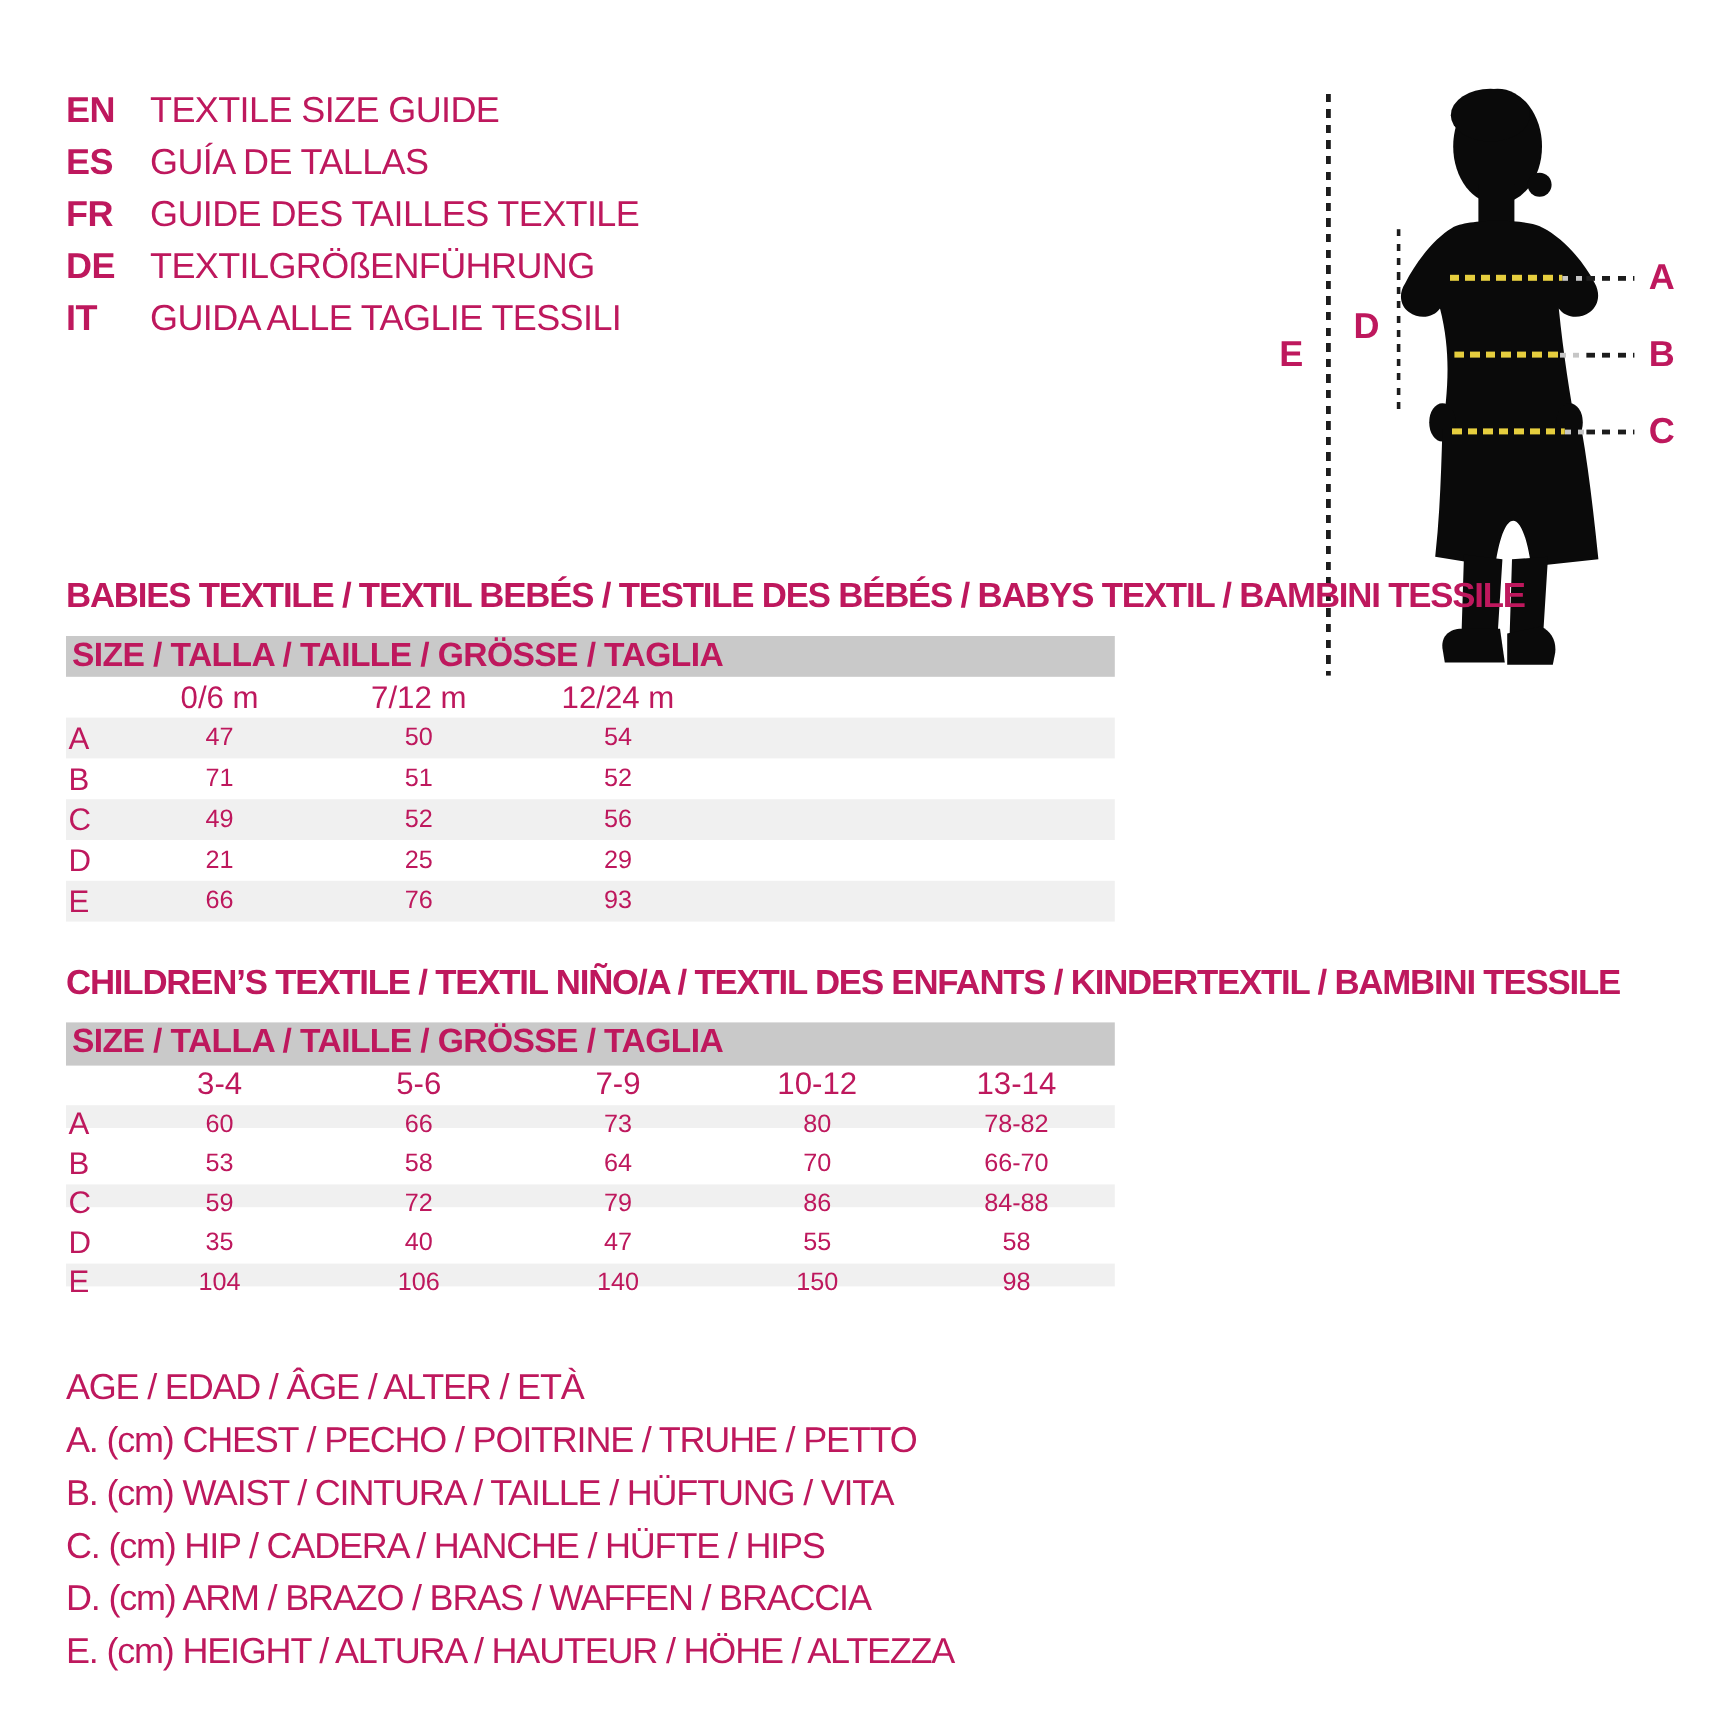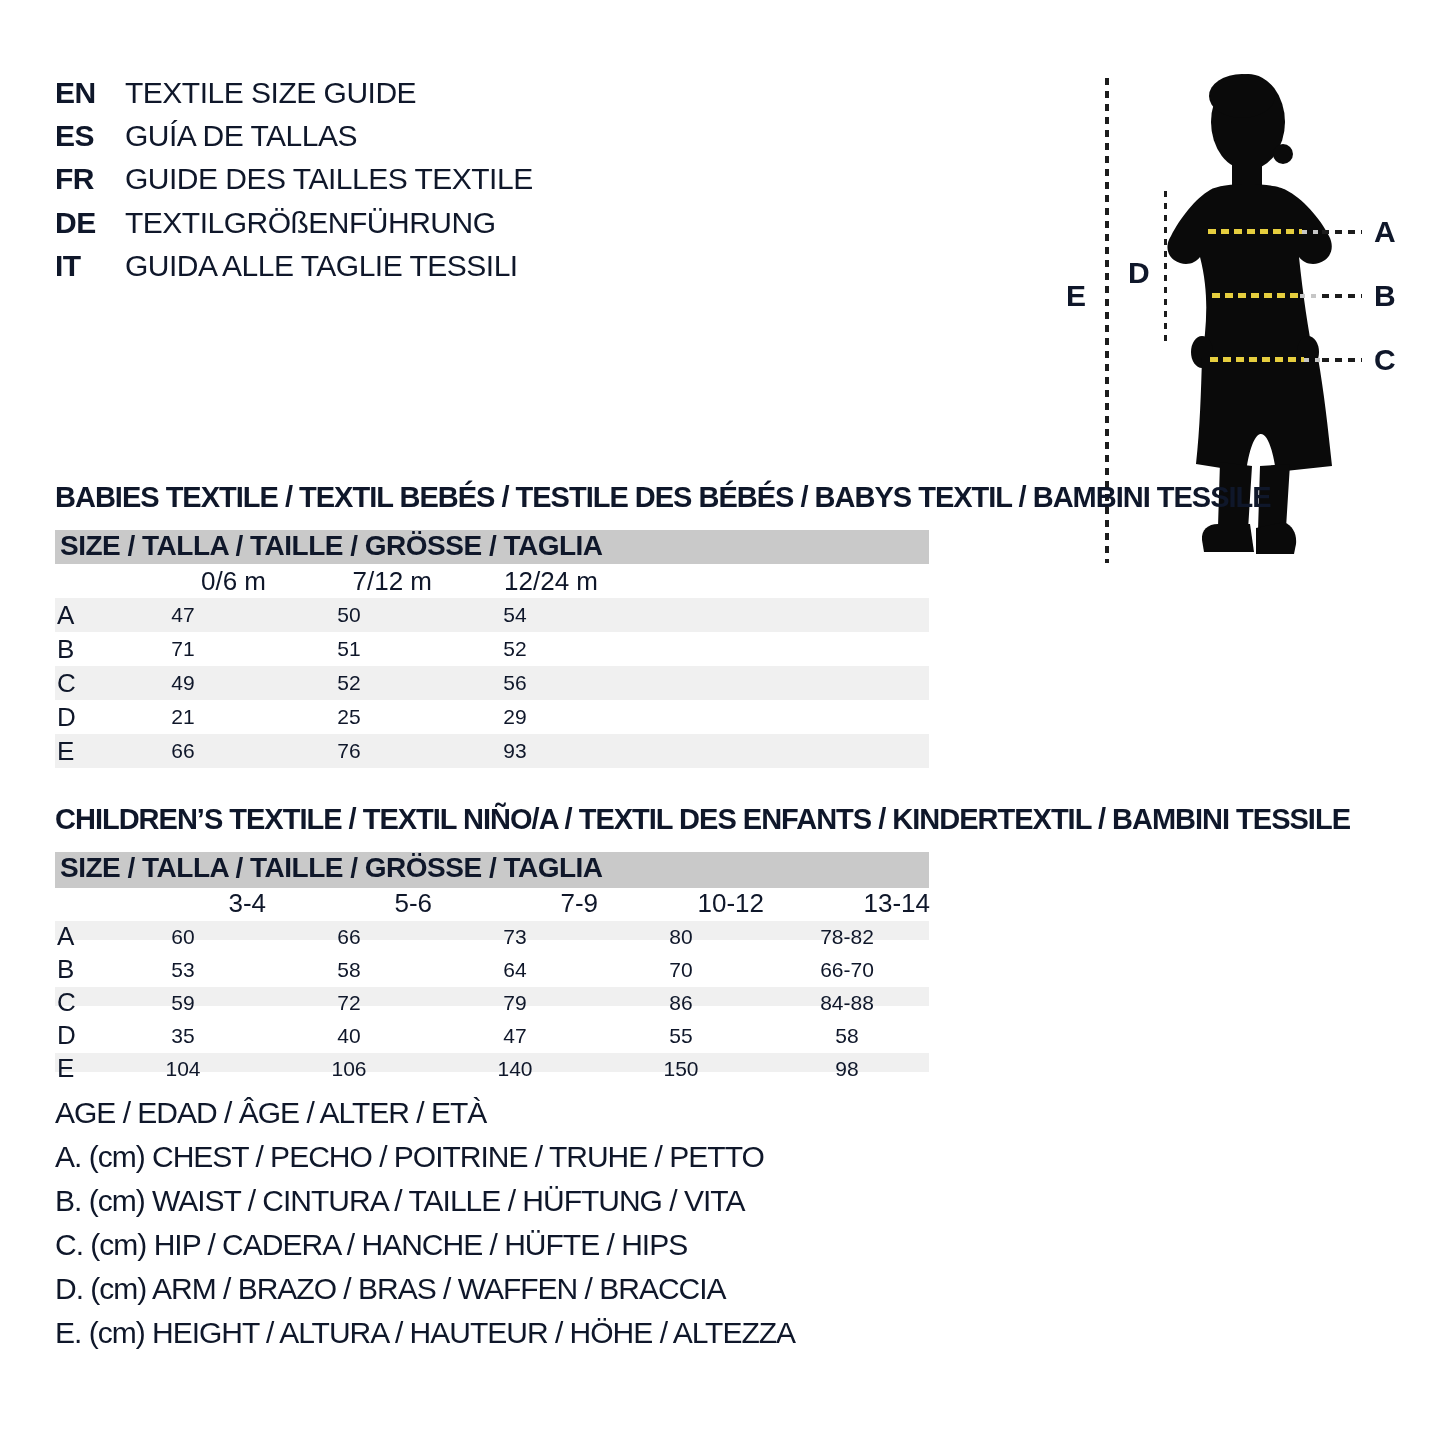--- a/index.html
+++ b/index.html
@@ -1,18 +1,18 @@
 <!DOCTYPE html>
 <html><head>
 <meta charset="utf-8">
 <style>
   html,body{margin:0;padding:0;background:#ffffff;}
   .page{
     position:relative;width:1445px;height:1445px;background:#ffffff;overflow:hidden;
-    font-family:"Liberation Sans","DejaVu Sans",sans-serif;color:#0f172a;
+    font-family:"Liberation Sans","DejaVu Sans",sans-serif;color:#be185d;
   }
   
   .lang-block{position:absolute;left:55px;top:71px;}
   .lang-row{display:flex;height:43.4px;align-items:center;}
   .lang-code{width:70px;font-size:30px;font-weight:700;letter-spacing:-0.5px;}
   .lang-title{font-size:30px;font-weight:400;letter-spacing:-0.5px;white-space:nowrap;}
   
   .vdash{position:absolute;background:repeating-linear-gradient(180deg,#1c1c1c 0 7px,transparent 7px 13px);}
   .hdash-yellow{position:absolute;height:5px;background:repeating-linear-gradient(90deg,#e6ce3e 0 8px,transparent 8px 13px);}
   .hdash-gray{position:absolute;height:4px;background:repeating-linear-gradient(90deg,#c6c6c6 0 5px,transparent 5px 11px);}
@@ -22,23 +22,23 @@
   
   .sec-title{position:absolute;left:55px;font-size:29px;font-weight:700;letter-spacing:-1px;white-space:nowrap;}
   .size-bar{position:absolute;left:55px;width:874px;background:#c9c9c9;display:flex;align-items:flex-start;}
   .size-bar span{font-size:28px;font-weight:700;letter-spacing:-0.5px;padding-left:5px;white-space:nowrap;}
   .trow{position:absolute;left:55px;width:874px;display:grid;align-items:center;}
   .trow.b-grid{grid-template-columns:45px 166px 166px 166px 1fr;height:34px;}
   .trow.c-grid{grid-template-columns:45px 166px 166px 166px 166px 166px 1fr;height:19px;}
   .trow.stripe{background:#f0f0f0;}
   .rlabel{font-size:26px;padding-left:2px;}
   .cell{font-size:21px;text-align:center;white-space:nowrap;}
-  .chead{font-size:26px;text-align:right;white-space:nowrap;}
-  
-  .legend{position:absolute;left:55px;top:1091px;}
+  .chead{font-size:26px;text-align:center;white-space:nowrap;}
+  
+  .legend{position:absolute;left:55px;top:1135px;}
   .legend div{font-size:30px;letter-spacing:-1px;line-height:44px;white-space:nowrap;}
 </style>
 </head>
 <body>
 
 <div class="page">
 
   <div class="lang-block">
     <div class="lang-row">
       <span class="lang-code">EN</span>

